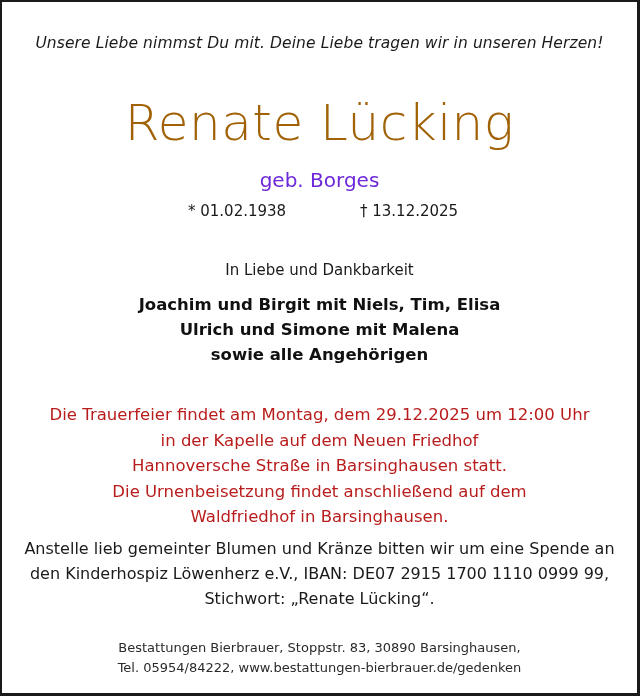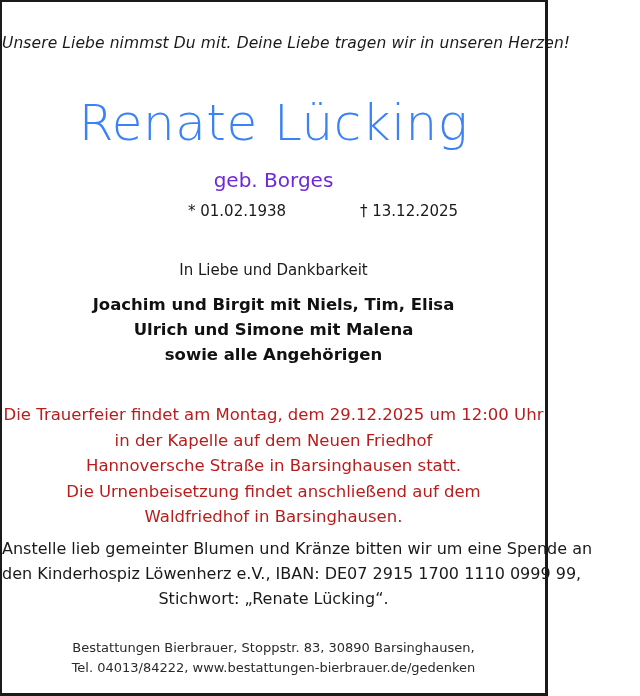--- a/index.html
+++ b/index.html
@@ -8,21 +8,21 @@
       background: #ffffff;
     }
     body {
       width: 640px;
       height: 696px;
       overflow: hidden;
     }
     .notice {
       position: relative;
       box-sizing: border-box;
-      width: 548px;
+      width: 640px;
       height: 696px;
       background: #ffffff;
       border-top: 2px solid #1a1a1a;
       border-left: 2px solid #1a1a1a;
       border-right: 3px solid #1a1a1a;
       border-bottom: 3px solid #1a1a1a;
       color: #111111;
       font-family: "DejaVu Sans", "Liberation Sans", sans-serif;
       text-align: center;
       padding-left: 35px;
@@ -39,21 +39,21 @@
       font-size: 15.5px;
       font-style: italic;
       letter-spacing: 0.1px;
       color: #1a1a1a;
     }
     .name {
       top: 92px;
       font-size: 50px;
       font-weight: 300;
       letter-spacing: 0.5px;
-      color: #3b82f6;
+      color: #a16207;
       font-family: "DejaVu Sans", "Liberation Sans", sans-serif;
     }
     .maiden {
       top: 166px;
       font-size: 20px;
       color: #6d28d9;
     }
     .dates {
       top: 200px;
       font-size: 15px;
@@ -135,16 +135,16 @@
   </div>
 
   <div class="line donation">
     <div>Anstelle lieb gemeinter Blumen und Kränze bitten wir um eine Spende an</div>
     <div>den Kinderhospiz Löwenherz e.V., IBAN: DE07 2915 1700 1110 0999 99,</div>
     <div>Stichwort: „Renate Lücking“.</div>
   </div>
 
   <div class="line footer">
     <div>Bestattungen Bierbrauer, Stoppstr. 83, 30890 Barsinghausen,</div>
-    <div>Tel. 04013/84222, www.bestattungen-bierbrauer.de/gedenken</div>
+    <div>Tel. 05954/84222, www.bestattungen-bierbrauer.de/gedenken</div>
   </div>
 
 </div>
 
 </body></html>

